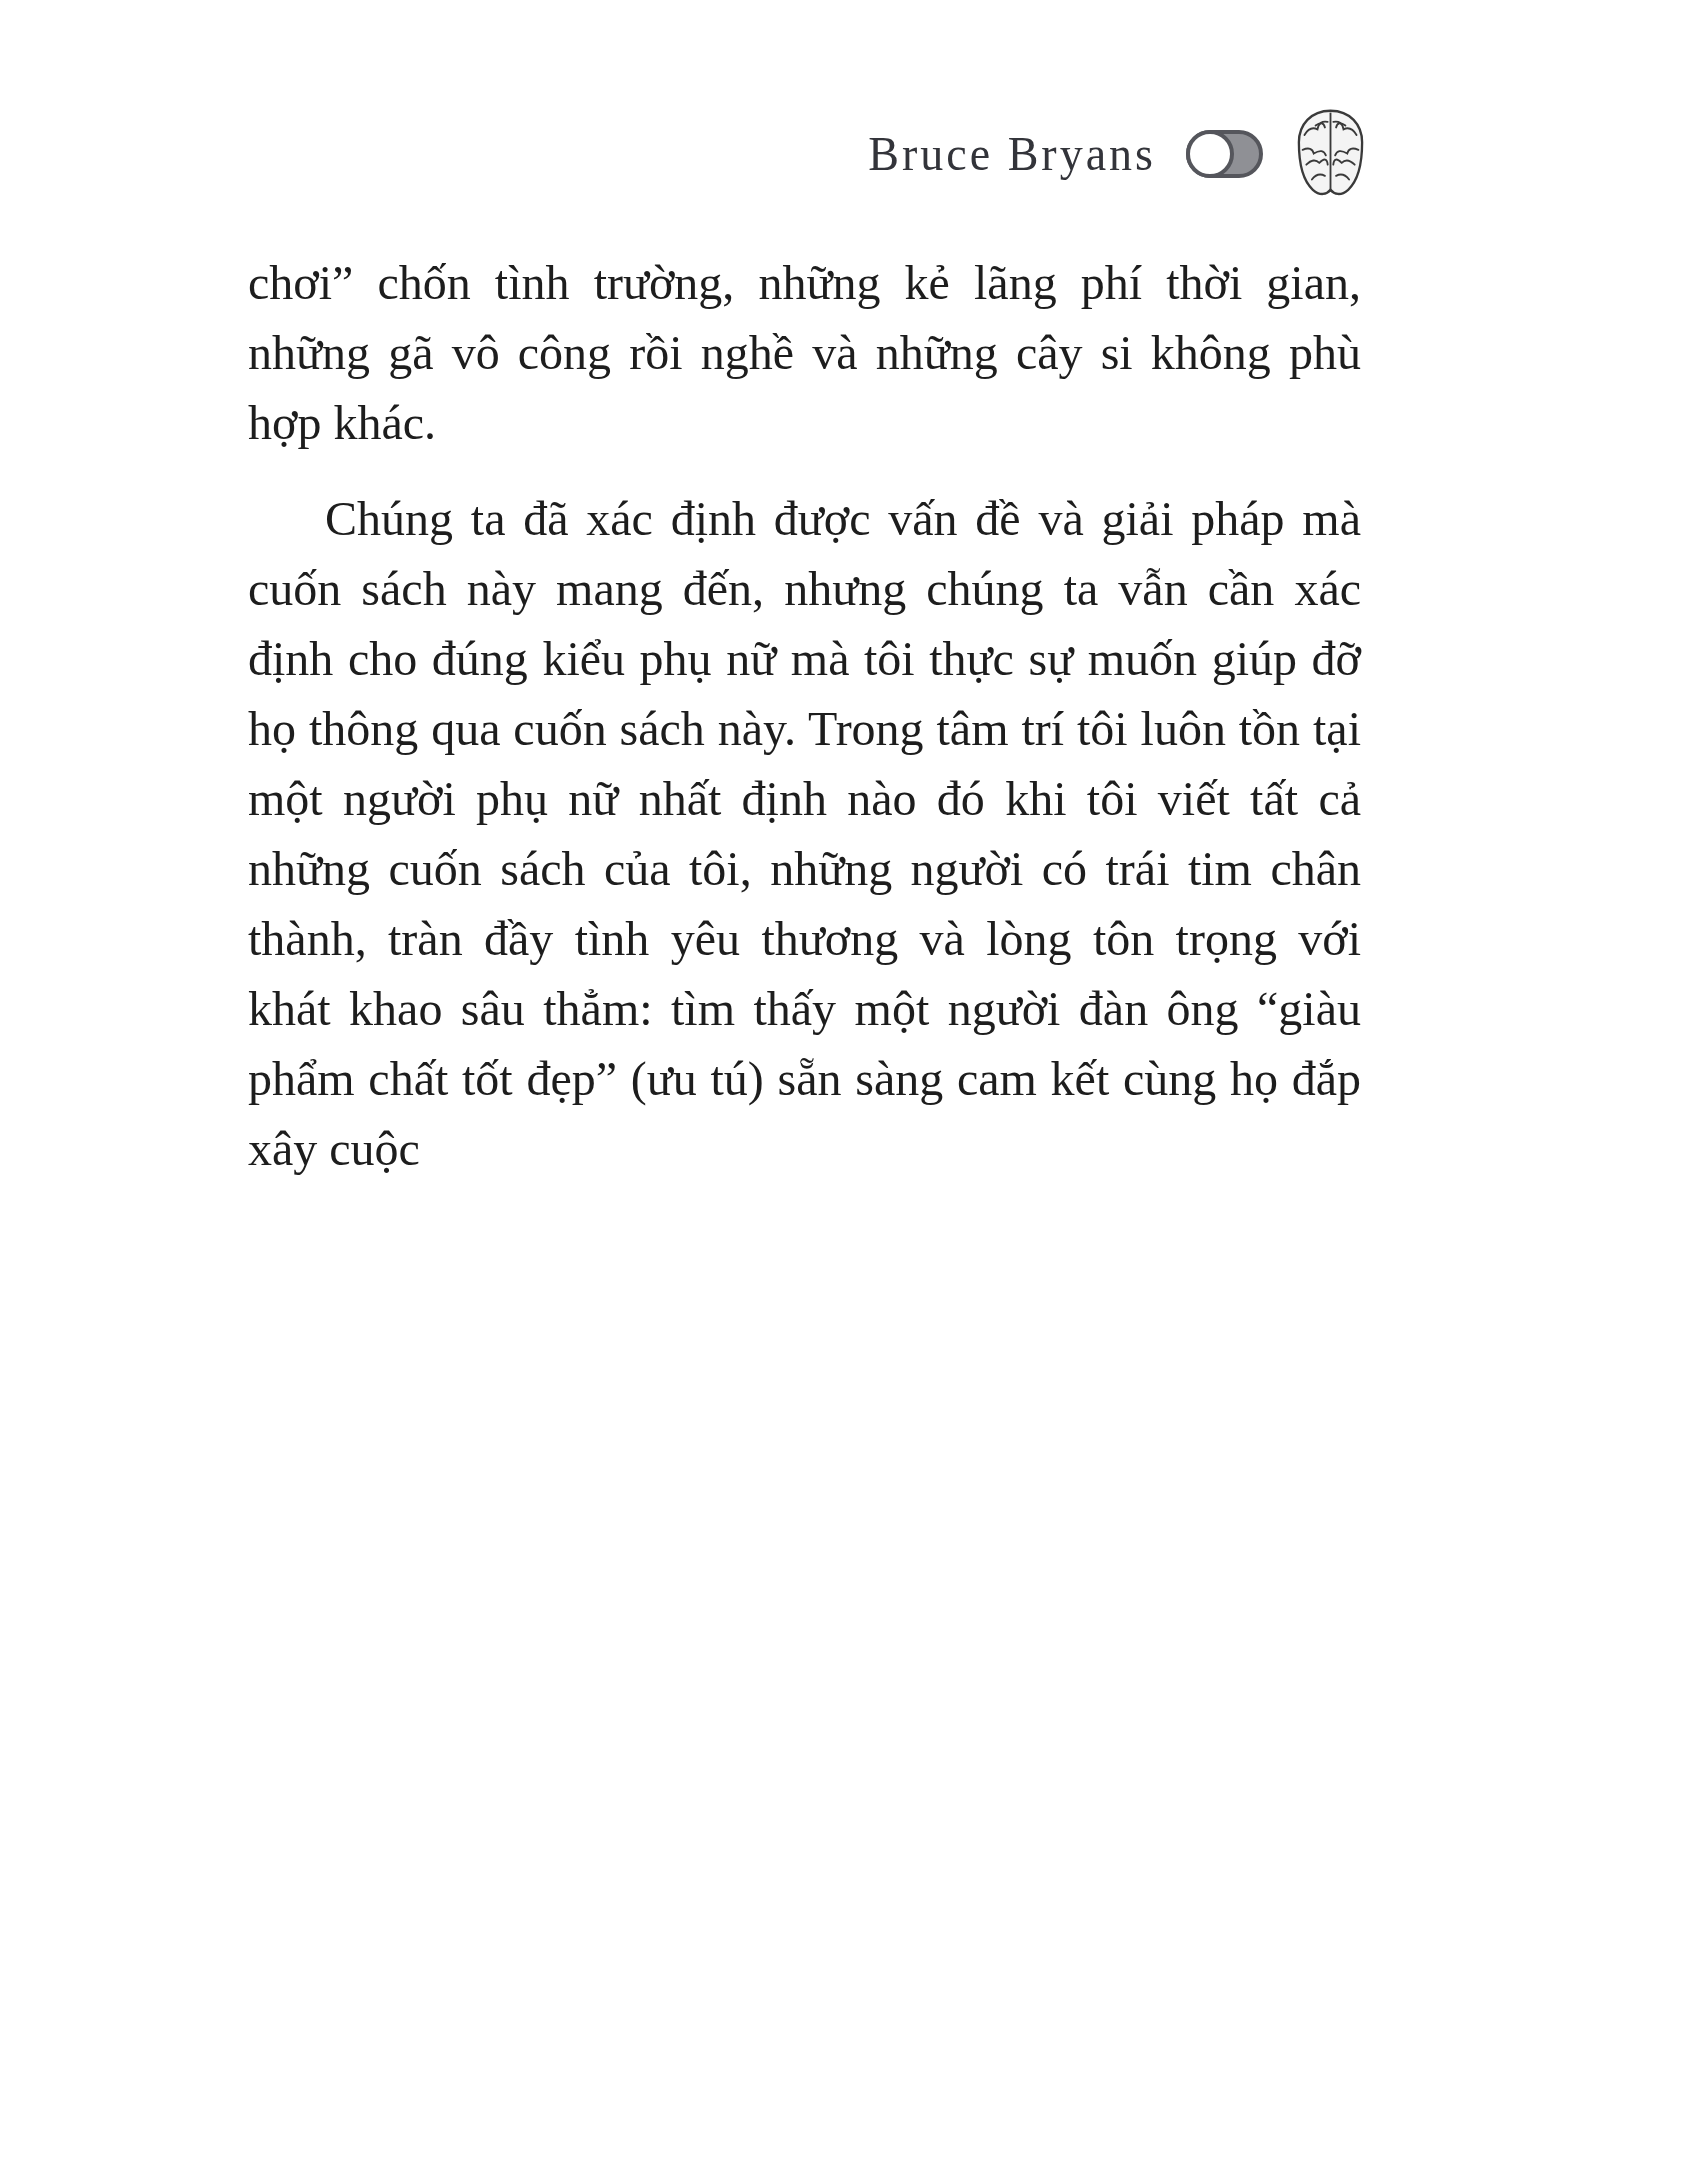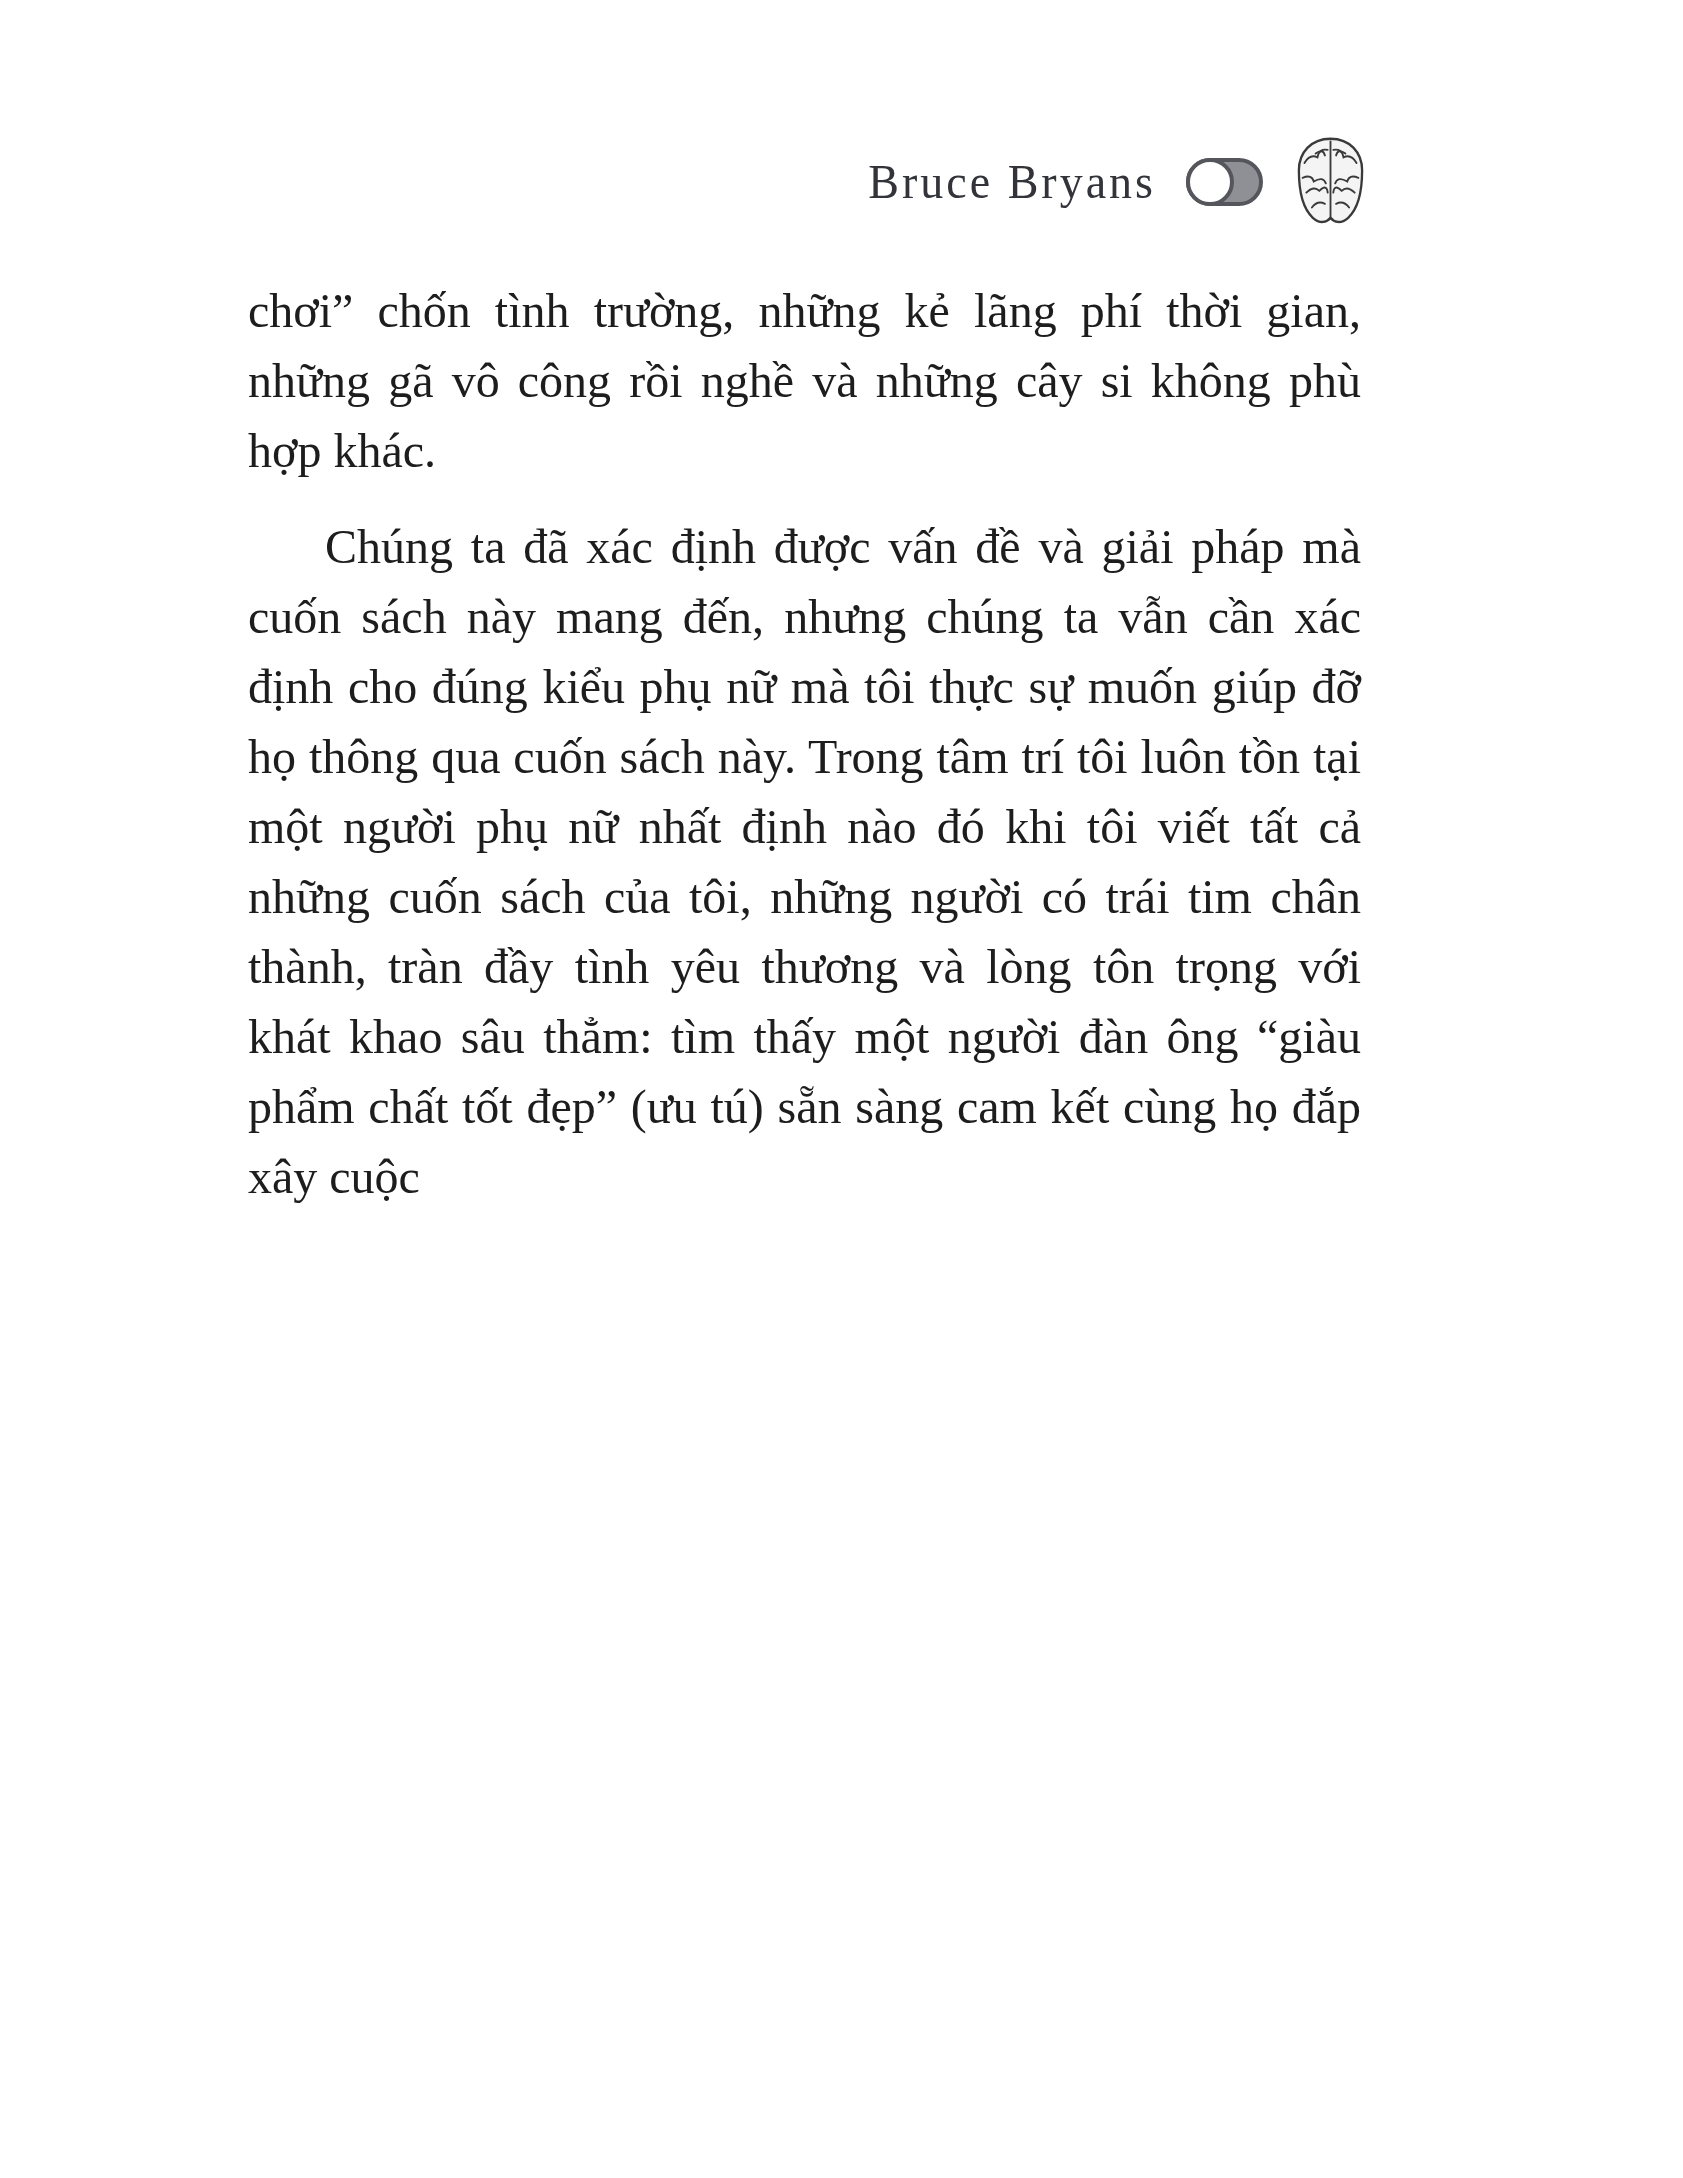--- a/index.html
+++ b/index.html
@@ -4,21 +4,20 @@
 <style>
   html, body { margin: 0; padding: 0; background: #ffffff; }
   .page {
     position: relative;
     width: 1683px;
     height: 1898px;
     background: #ffffff;
     overflow: hidden;
     font-family: "Liberation Serif", serif;
     color: #1d1d1d;
-    margin-top: 28px;
   }
 
   
   .page-header {
     position: absolute;
     top: 107px;
     right: 315px;
     display: flex;
     align-items: center;
     gap: 30px;

